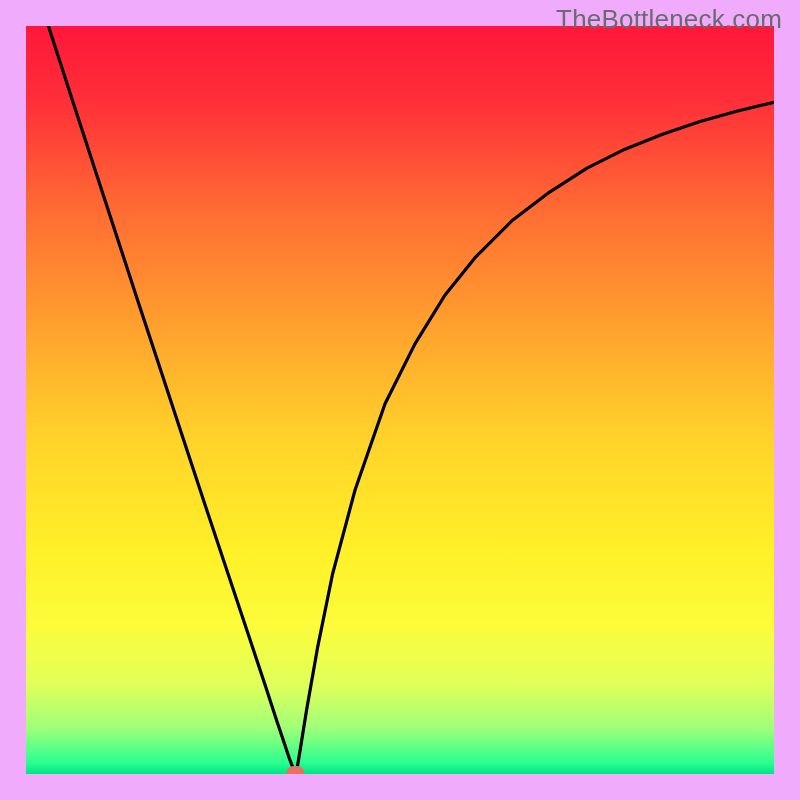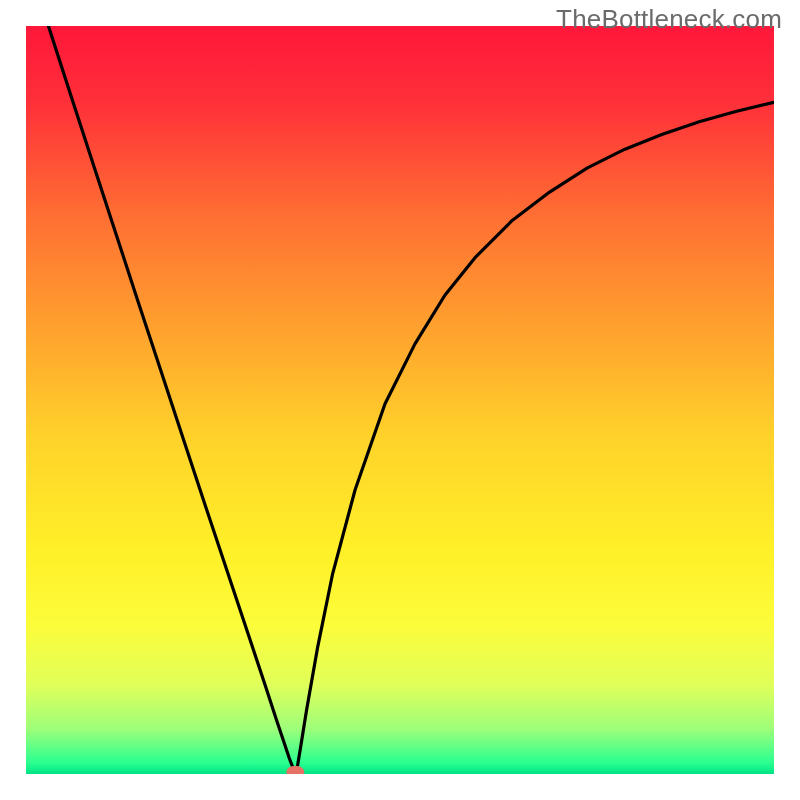--- a/index.html
+++ b/index.html
@@ -7,21 +7,21 @@
     padding: 0;
     width: 800px;
     height: 800px;
     background: #000;
     position: relative;
     font-family: Arial, Helvetica, sans-serif;
   }
   .frame {
     position: absolute;
     inset: 0;
-    background: #ffffff;
+    background: #f0abfc;
   }
   .plot-area {
     position: absolute;
     left: 26px;
     top: 26px;
     width: 748px;
     height: 748px;
   }
   .watermark {
     position: absolute;

